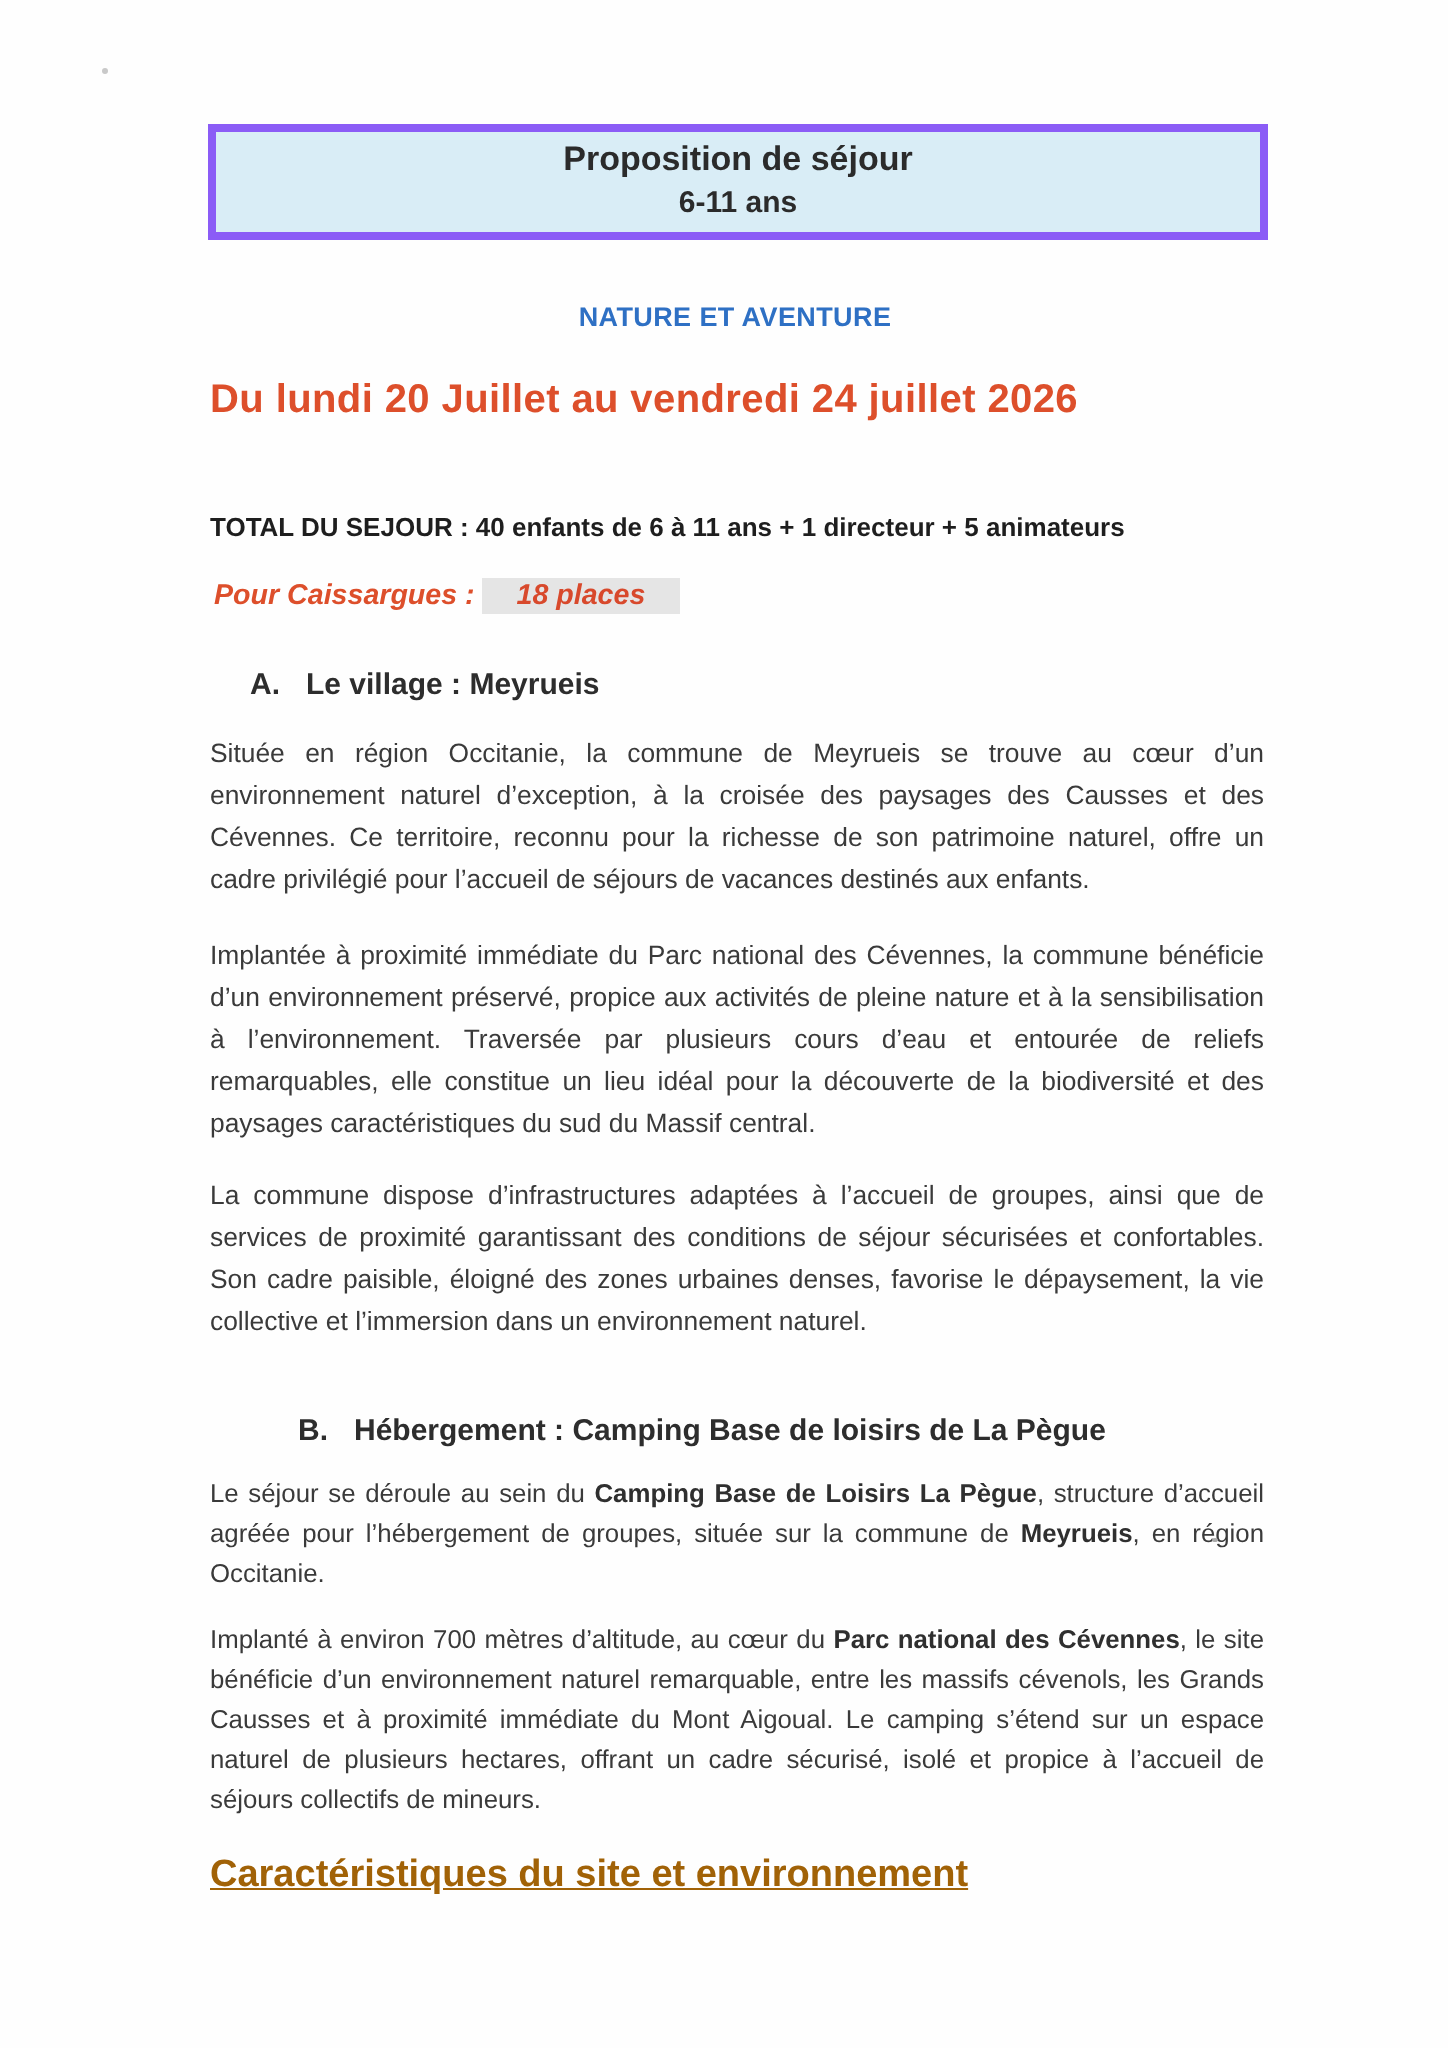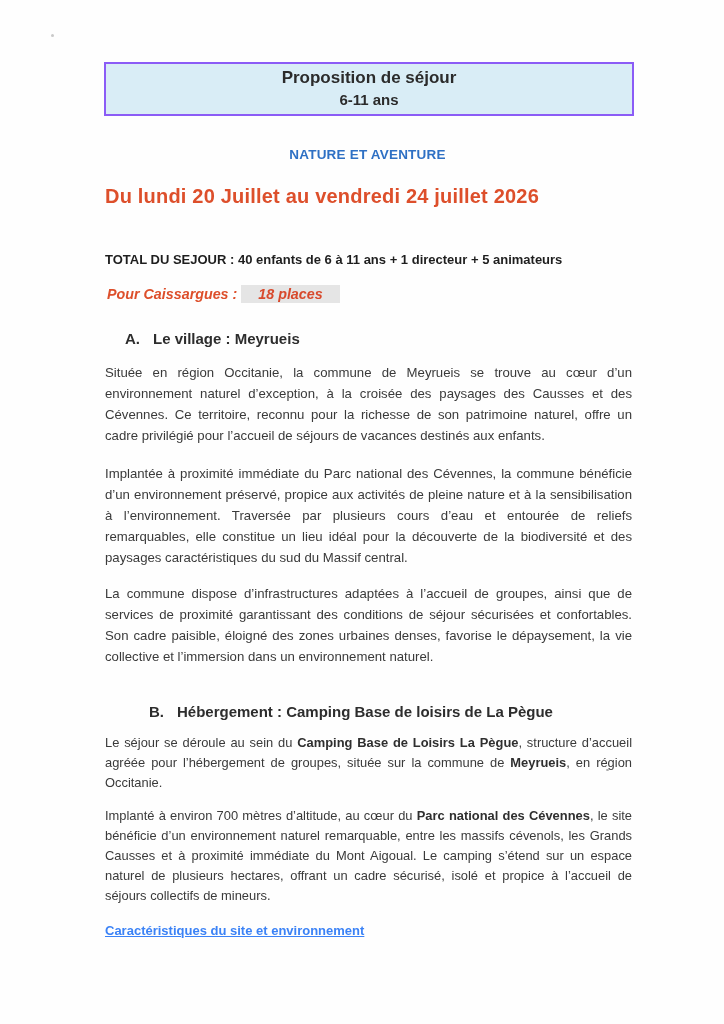--- a/index.html
+++ b/index.html
@@ -26,21 +26,21 @@
   }
   .speck-1 { left: 51px; top: 34px; width: 3px; height: 3px; }
   .speck-2 { left: 606px; top: 769px; width: 3px; height: 2px; background:#a9a9a9; }
 
   .title-box {
     margin-top: 62px;
     margin-left: -1px;
     width: 530px;
     box-sizing: border-box;
     background: #d9edf6;
-    border: 2px solid #8b5cf6;
+    border: 4px solid #8b5cf6;
     text-align: center;
     padding: 2px 0 4px 0;
   }
   .title-line-1 {
     font-size: 17px;
     font-weight: bold;
     color: #2b2b2b;
     line-height: 23px;
   }
   .title-line-2 {
@@ -104,23 +104,23 @@
     font-size: 12.9px;
     line-height: 20px;
     text-align: justify;
     color: #3a3a3a;
   }
   .mt-first-a { margin-top: 13px; }
   .mt-heading-b { margin-top: 36px; margin-left: 44px; }
   .mt-first-b { margin-top: 43px; }
   .sub-heading {
     margin: 17px 0 0 0;
-    font-size: 13px;
+    font-size: 19px;
     font-weight: bold;
-    color: #3b82f6;
+    color: #a16207;
     text-decoration: underline;
   }
   strong { color: #2f2f2f; }
 </style>
 </head>
 <body>
 
 <div class="page">
 
   <span class="speck speck-1"></span>

